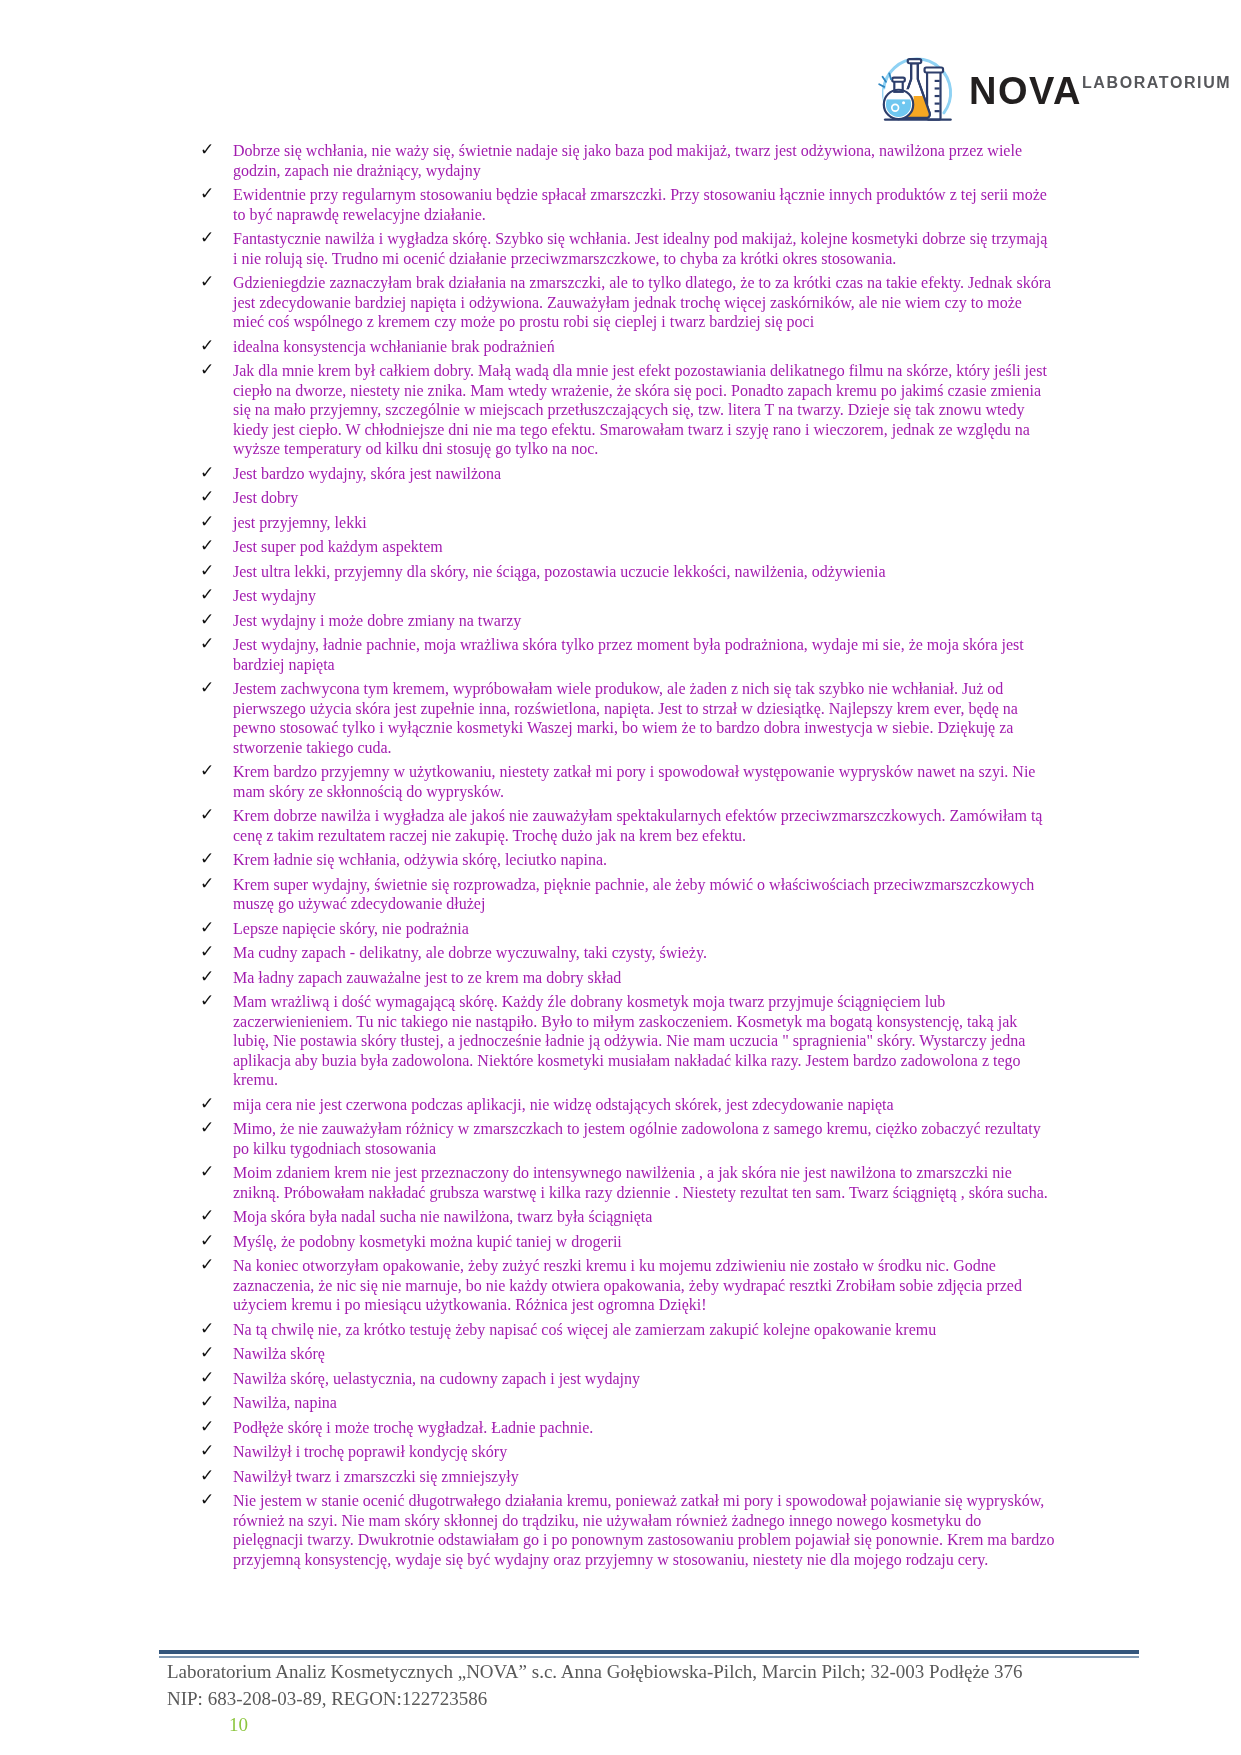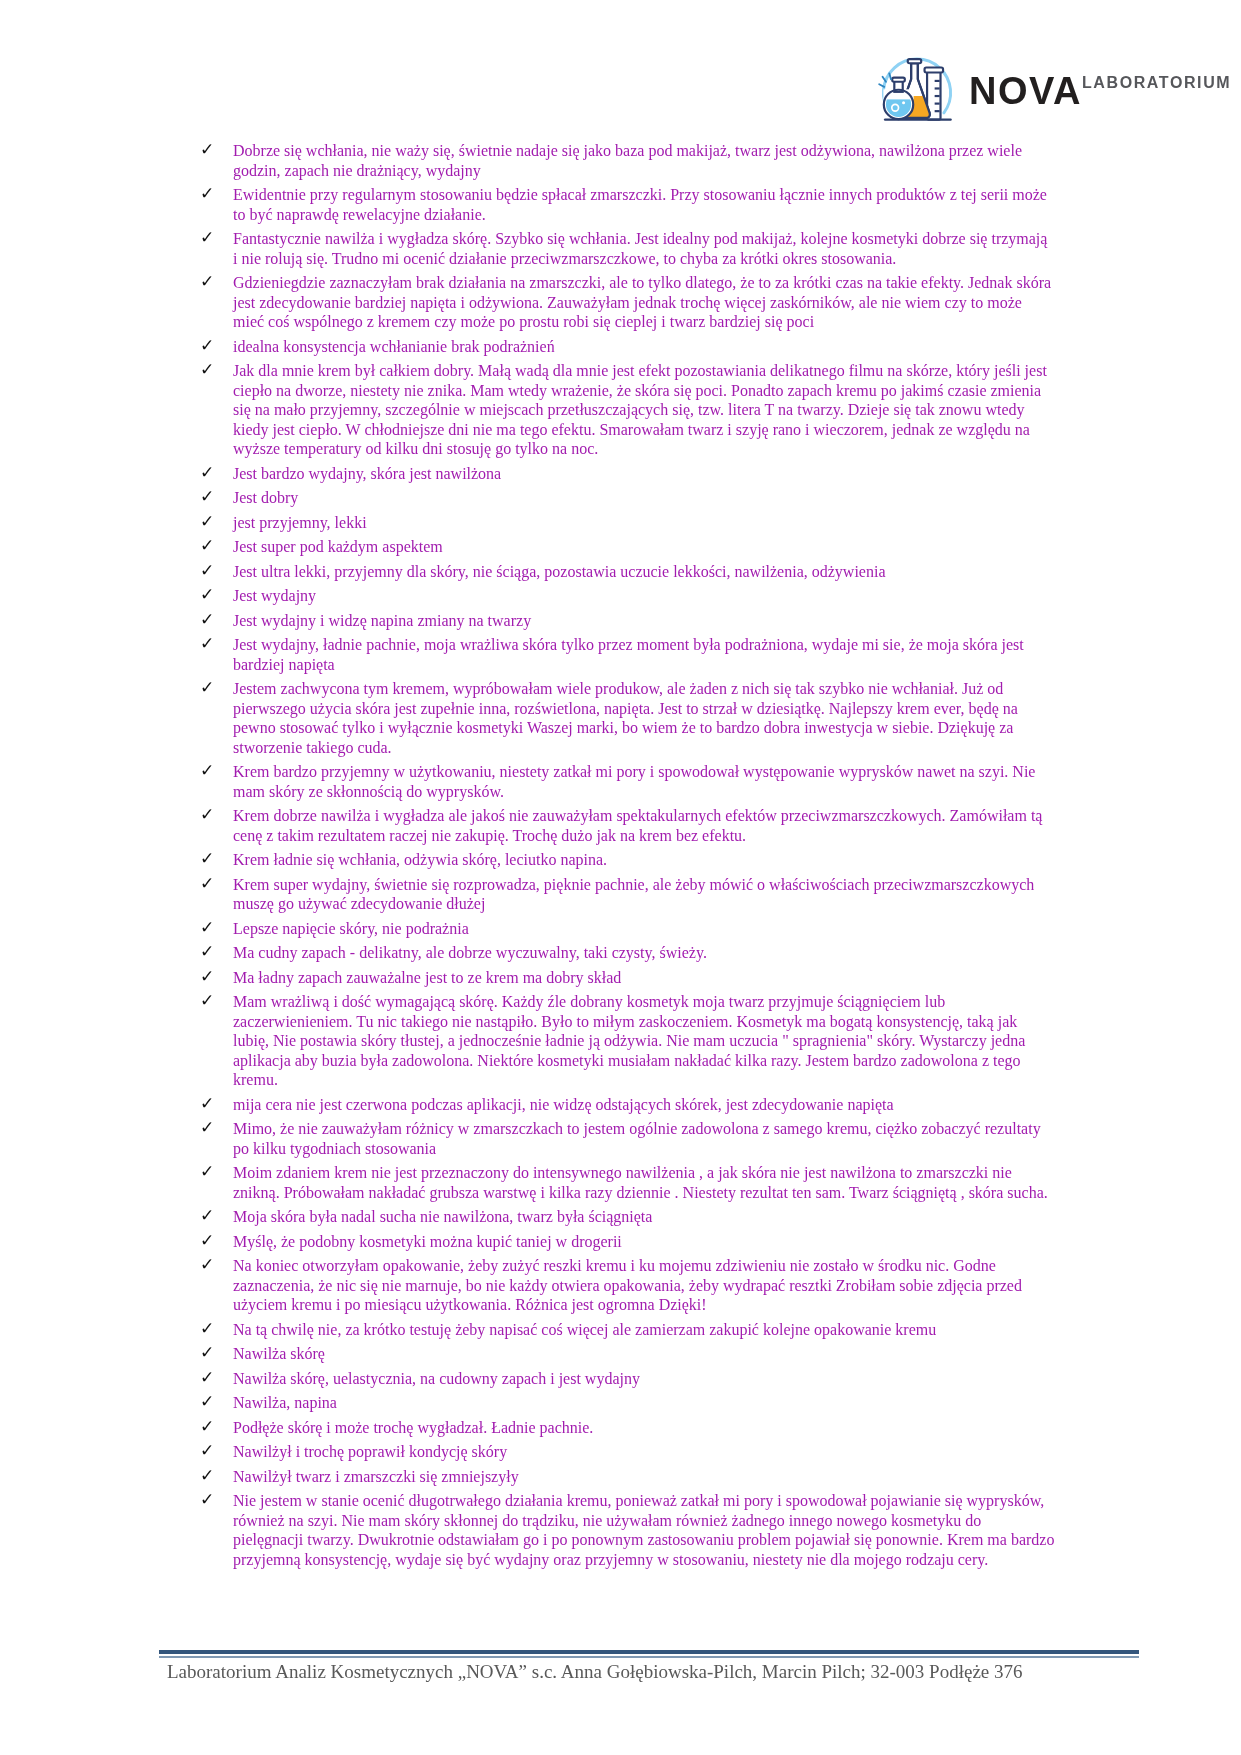--- a/index.html
+++ b/index.html
@@ -172,21 +172,21 @@
       <span class="review-text">Jest ultra lekki, przyjemny dla skóry, nie ściąga, pozostawia uczucie lekkości, nawilżenia, odżywienia</span>
     </div>
 
     <div class="review-item">
       <span class="check">✓</span>
       <span class="review-text">Jest wydajny</span>
     </div>
 
     <div class="review-item">
       <span class="check">✓</span>
-      <span class="review-text">Jest wydajny i widzę napina zmiany na twarzy</span>
+      <span class="review-text">Jest wydajny i może dobre zmiany na twarzy</span>
     </div>
 
     <div class="review-item">
       <span class="check">✓</span>
       <span class="review-text">Jest wydajny, ładnie pachnie, moja wrażliwa skóra tylko przez moment była podrażniona, wydaje mi sie, że moja skóra jest bardziej napięta</span>
     </div>
 
     <div class="review-item">
       <span class="check">✓</span>
       <span class="review-text">Jestem zachwycona tym kremem, wypróbowałam wiele produkow, ale żaden z nich się tak szybko nie wchłaniał. Już od pierwszego użycia skóra jest zupełnie inna, rozświetlona, napięta. Jest to strzał w dziesiątkę. Najlepszy krem ever, będę na pewno stosować tylko i wyłącznie kosmetyki Waszej marki, bo wiem że to bardzo dobra inwestycja w siebie. Dziękuję za stworzenie takiego cuda.</span>
@@ -302,15 +302,17 @@
       <span class="review-text">Nie jestem w stanie ocenić długotrwałego działania kremu, ponieważ zatkał mi pory i spowodował pojawianie się wyprysków, również na szyi. Nie mam skóry skłonnej do trądziku, nie używałam również żadnego innego nowego kosmetyku do pielęgnacji twarzy. Dwukrotnie odstawiałam go i po ponownym zastosowaniu problem pojawiał się ponownie. Krem ma bardzo przyjemną konsystencję, wydaje się być wydajny oraz przyjemny w stosowaniu, niestety nie dla mojego rodzaju cery.</span>
     </div>
   </div>
 
   <div class="footer">
     <div class="footer-rule">
       <div class="rule-dark"></div>
       <div class="rule-light"></div>
     </div>
     <div class="footer-line">Laboratorium Analiz Kosmetycznych „NOVA” s.c. Anna Gołębiowska-Pilch, Marcin Pilch; 32-003 Podłęże 376</div>
+    <div class="footer-line">NIP: 683-208-03-89, REGON:122723586</div>
+    <div class="page-number">10</div>
   </div>
 
 </div>
 
 </body></html>

